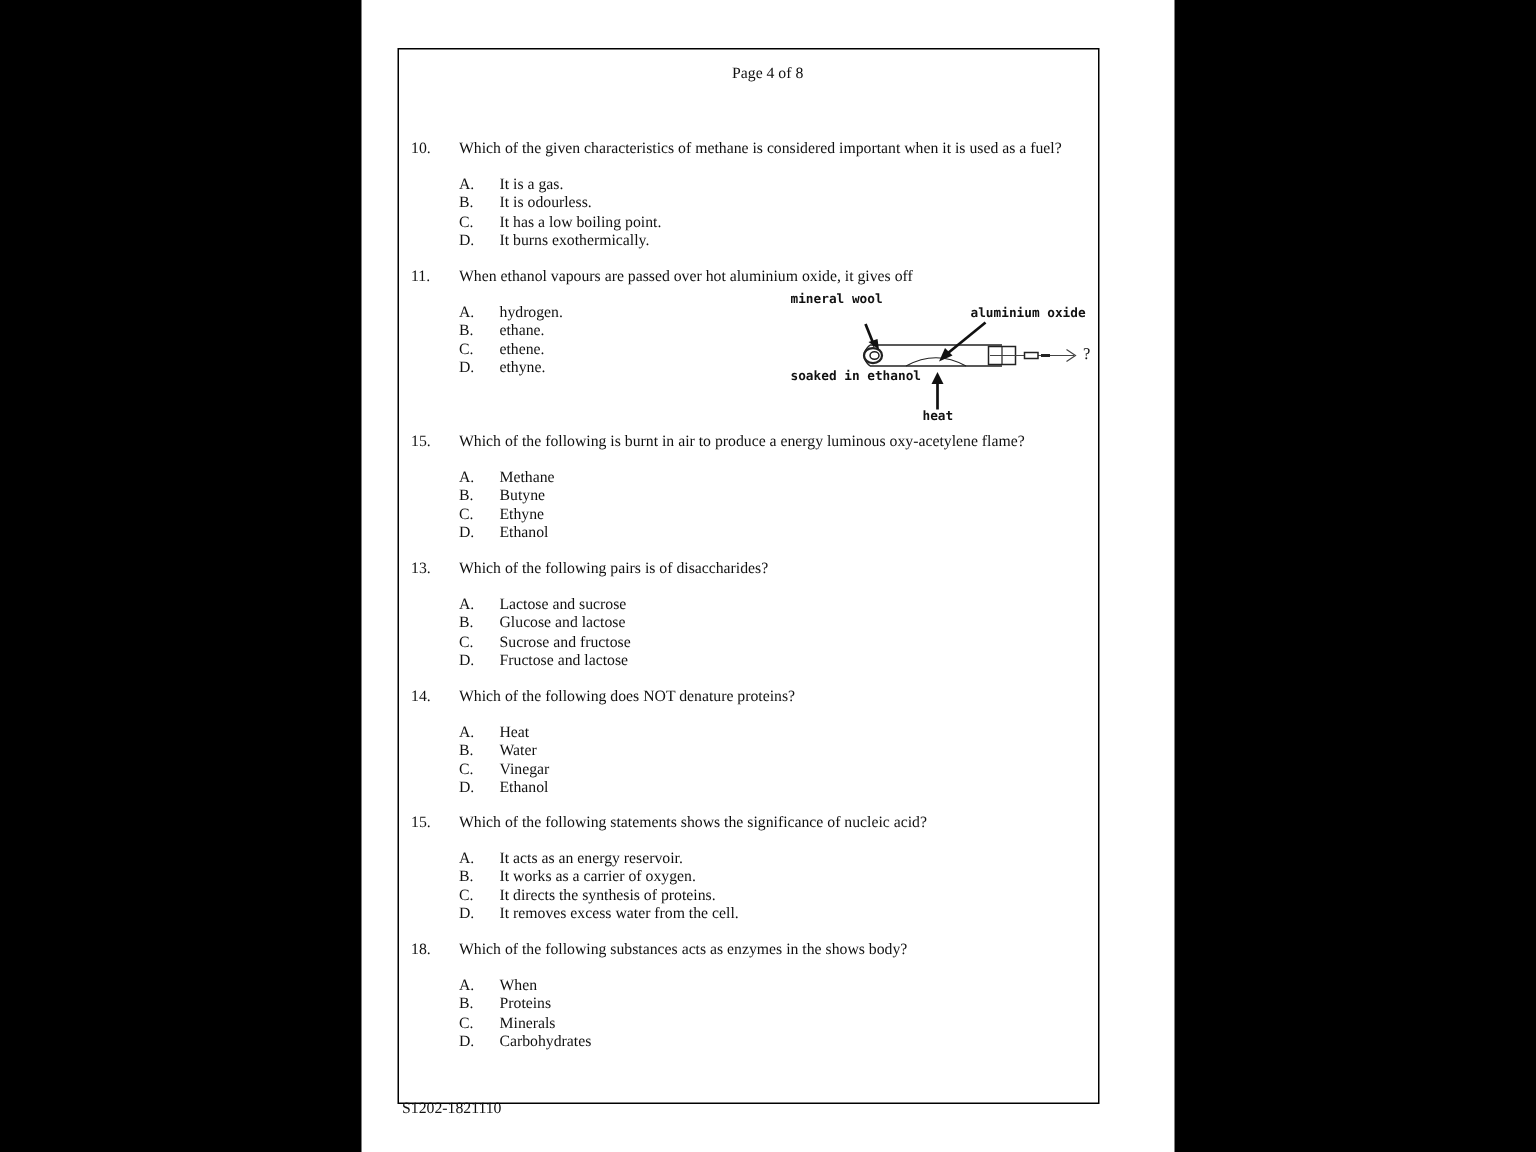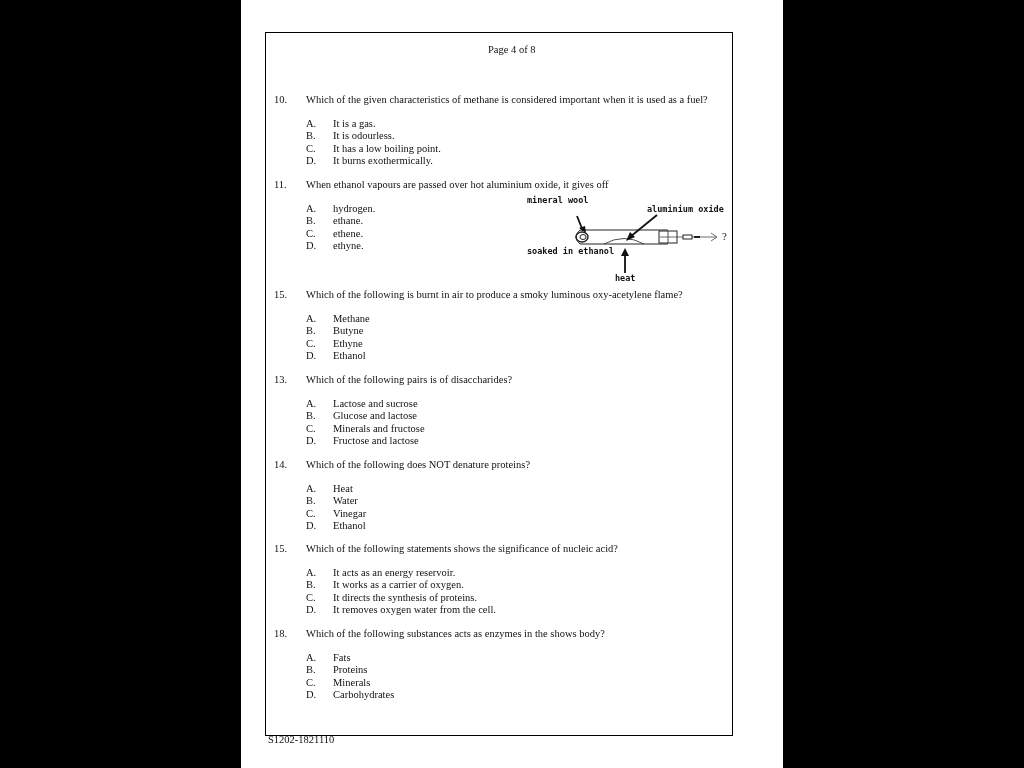--- a/index.html
+++ b/index.html
@@ -115,21 +115,21 @@
     <line x1="137" y1="22" x2="110" y2="44" stroke="#111" stroke-width="1.8"></line>
     <polygon points="106,48 110,39 115,44" fill="#111"></polygon>
 
     <line x1="105" y1="80" x2="105" y2="62" stroke="#111" stroke-width="1.8"></line>
     <polygon points="101,63 105,55 109,63" fill="#111"></polygon>
   </svg>
 </div>
 
 <div class="question txt" style="top:289px;">
   <span class="qnum">15.</span>
-  <span class="qtext">Which of the following is burnt in air to produce a smoky luminous oxy-acetylene flame?</span>
+  <span class="qtext">Which of the following is burnt in air to produce a energy luminous oxy-acetylene flame?</span>
   <div class="opts">
     <div class="opt">
         <span class="letter">A.</span>
         <span class="otext">Methane</span>
       </div>
     <div class="opt">
         <span class="letter">B.</span>
         <span class="otext">Butyne</span>
       </div>
     <div class="opt">
@@ -150,21 +150,21 @@
     <div class="opt">
         <span class="letter">A.</span>
         <span class="otext">Lactose and sucrose</span>
       </div>
     <div class="opt">
         <span class="letter">B.</span>
         <span class="otext">Glucose and lactose</span>
       </div>
     <div class="opt">
         <span class="letter">C.</span>
-        <span class="otext">Minerals and fructose</span>
+        <span class="otext">Sucrose and fructose</span>
       </div>
     <div class="opt">
         <span class="letter">D.</span>
         <span class="otext">Fructose and lactose</span>
       </div>
   </div>
 </div>
 
 <div class="question txt" style="top:459px;">
   <span class="qnum">14.</span>
@@ -200,32 +200,32 @@
     <div class="opt">
         <span class="letter">B.</span>
         <span class="otext">It works as a carrier of oxygen.</span>
       </div>
     <div class="opt">
         <span class="letter">C.</span>
         <span class="otext">It directs the synthesis of proteins.</span>
       </div>
     <div class="opt">
         <span class="letter">D.</span>
-        <span class="otext">It removes oxygen water from the cell.</span>
+        <span class="otext">It removes excess water from the cell.</span>
       </div>
   </div>
 </div>
 
 <div class="question txt" style="top:628px;">
   <span class="qnum">18.</span>
   <span class="qtext">Which of the following substances acts as enzymes in the shows body?</span>
   <div class="opts">
     <div class="opt">
         <span class="letter">A.</span>
-        <span class="otext">Fats</span>
+        <span class="otext">When</span>
       </div>
     <div class="opt">
         <span class="letter">B.</span>
         <span class="otext">Proteins</span>
       </div>
     <div class="opt">
         <span class="letter">C.</span>
         <span class="otext">Minerals</span>
       </div>
     <div class="opt">

